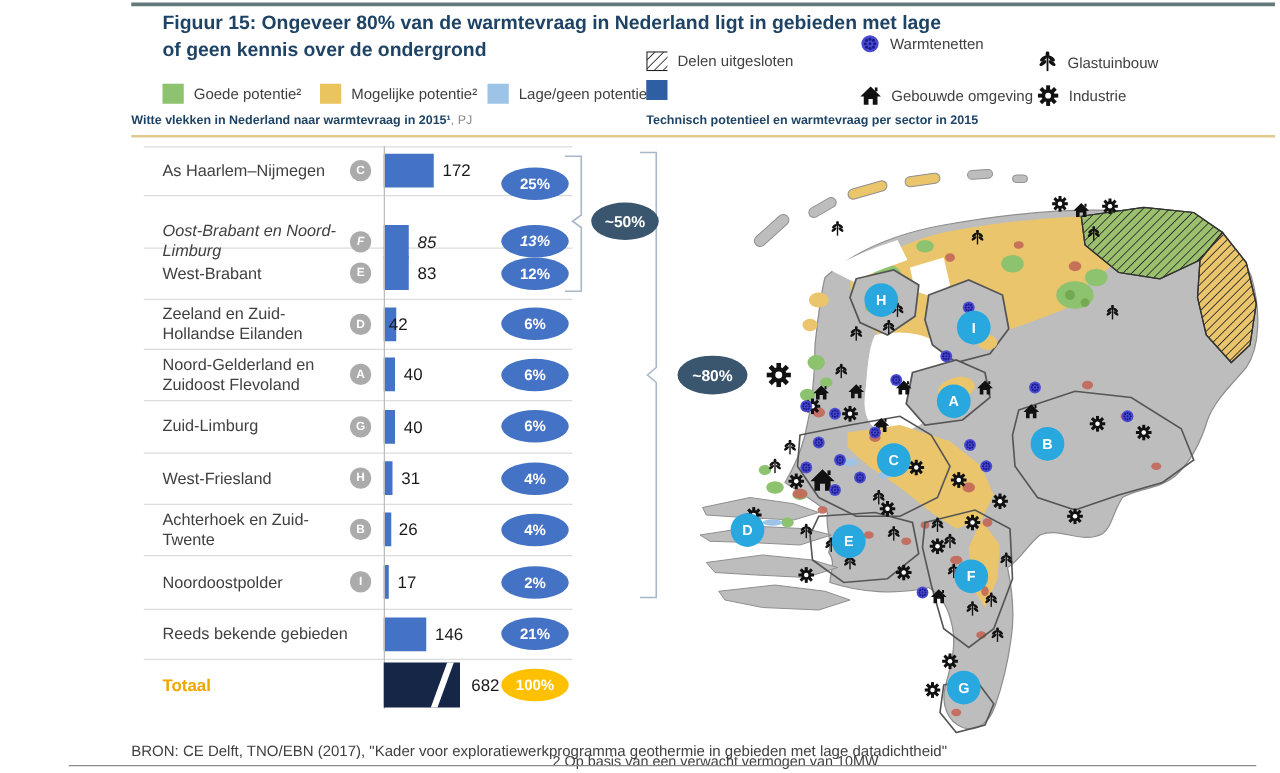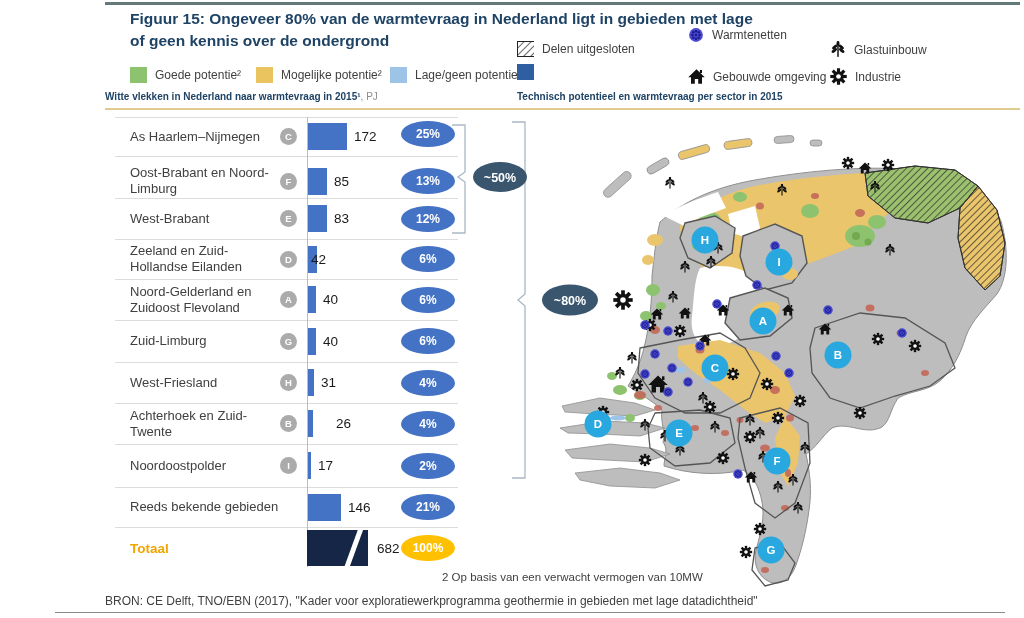--- a/index.html
+++ b/index.html
@@ -165,23 +165,23 @@
       <div class="sep" style="top: 362px;"></div>
       <div class="sep" style="top: 403px;"></div>
       <div class="sep" style="top: 444px;"></div>
       <div class="sep" style="top: 487px;"></div>
       <div class="sep" style="top: 527px;"></div>
       <div class="row" style="top: 117px; height: 39px;">
         <div class="row-label">As Haarlem–Nijmegen</div>
         <div class="row-letter" style="top: 11px;">C</div>
         <div class="row-bar" style="width: 40px; top: 6px;"></div>
         <div class="row-value" style="left: 239px;">172</div>
-        <div class="row-badge" style="top: 4px; text-align: right;">25%</div>
-      </div>
-      <div class="row" style="top: 160px; height: 42px;">
+        <div class="row-badge" style="top: 17px; text-align: right;">25%</div>
+      </div>
+      <div class="row" style="top: 172px; height: 42px; font-style: italic;">
         <div class="row-label">Oost-Brabant en Noord-Limburg</div>
         <div class="row-letter" style="top: 12.5px;">F</div>
         <div class="row-bar" style="width: 20px; top: 7.5px;"></div>
         <div class="row-value" style="left: 219px;">85</div>
         <div class="row-badge" style="top: 8px;">13%</div>
       </div>
       <div class="row" style="top: 198px; height: 41px;">
         <div class="row-label">West-Brabant</div>
         <div class="row-letter" style="top: 12px;">E</div>
         <div class="row-bar" style="width: 20px; top: 7px;"></div>
@@ -213,21 +213,21 @@
         <div class="row-label">West-Friesland</div>
         <div class="row-letter" style="top: 12px;">H</div>
         <div class="row-bar" style="width: 7px; top: 7px;"></div>
         <div class="row-value" style="left: 206px;">31</div>
         <div class="row-badge" style="top: 7.5px;">4%</div>
       </div>
       <div class="row" style="top: 403px; height: 41px;">
         <div class="row-label">Achterhoek en Zuid-Twente</div>
         <div class="row-letter" style="top: 12px;">B</div>
         <div class="row-bar" style="width: 6px; top: 7px;"></div>
-        <div class="row-value" style="left: 221px;">26</div>
+        <div class="row-value" style="left: 204px;">26</div>
         <div class="row-badge" style="top: 7.5px;">4%</div>
       </div>
       <div class="row" style="top: 444px; height: 43px;">
         <div class="row-label">Noordoostpolder</div>
         <div class="row-letter" style="top: 13px;">I</div>
         <div class="row-bar" style="width: 4px; top: 8px;"></div>
         <div class="row-value" style="left: 203px;">17</div>
         <div class="row-badge" style="top: 8.5px;">2%</div>
       </div>
       <div class="row" style="top: 487px; height: 40px;">
@@ -485,18 +485,18 @@
           <text x="145" y="126" text-anchor="middle" fill="#fff" font-size="11.5" font-weight="bold">H</text>
         </g>
         <g>
           <circle cx="219" cy="144" r="13.5" fill="#29a8df"></circle>
           <text x="219" y="148" text-anchor="middle" fill="#fff" font-size="11.5" font-weight="bold">I</text>
         </g>
       </g>
   </svg>
 
   <div class="abs footnotes">
-    <span style="position:absolute;left:337px;">2 Op basis van een verwacht vermogen van 10MW</span>
+    <span style="position:absolute;left:337px;margin-top:33px;">2 Op basis van een verwacht vermogen van 10MW</span>
   </div>
   <div class="abs source">BRON: CE Delft, TNO/EBN (2017), "Kader voor exploratiewerkprogramma geothermie in gebieden met lage datadichtheid"</div>
   <div class="abs rule-bottom"></div>
 
 </div>
 
 </body></html>

